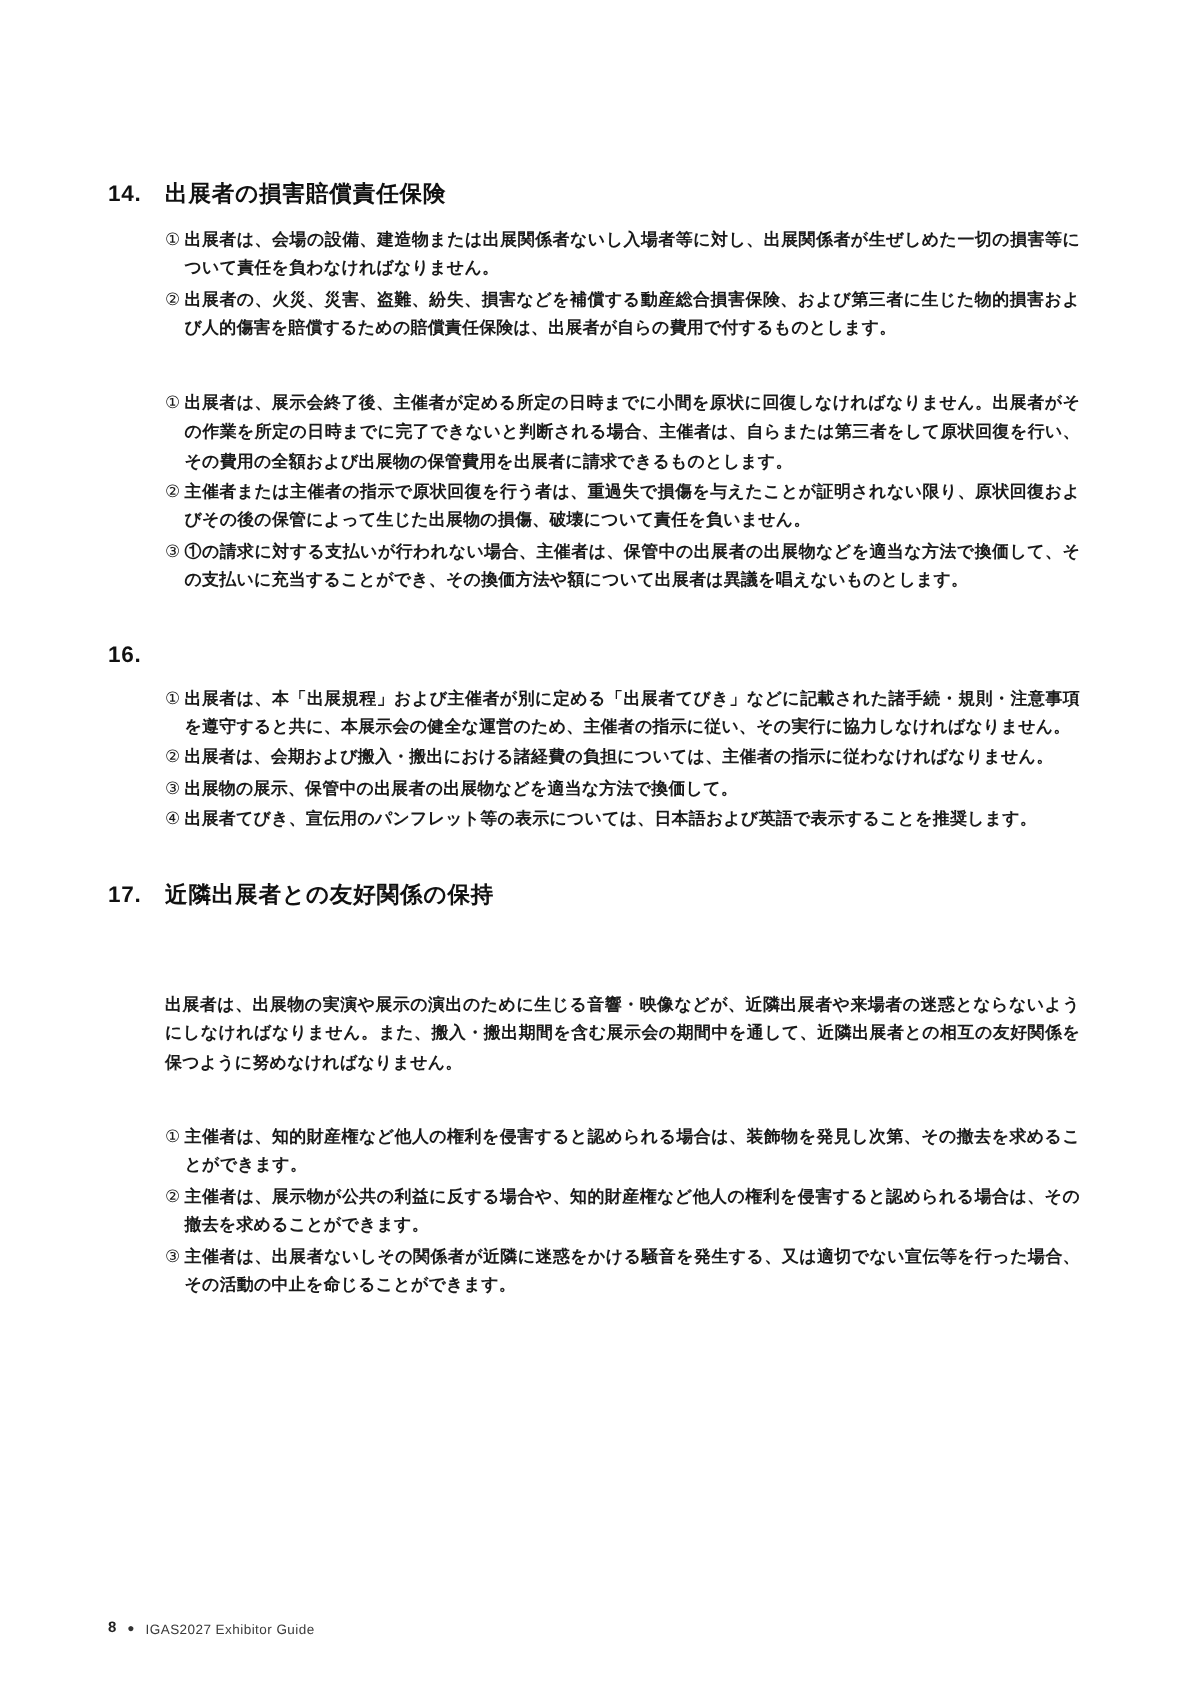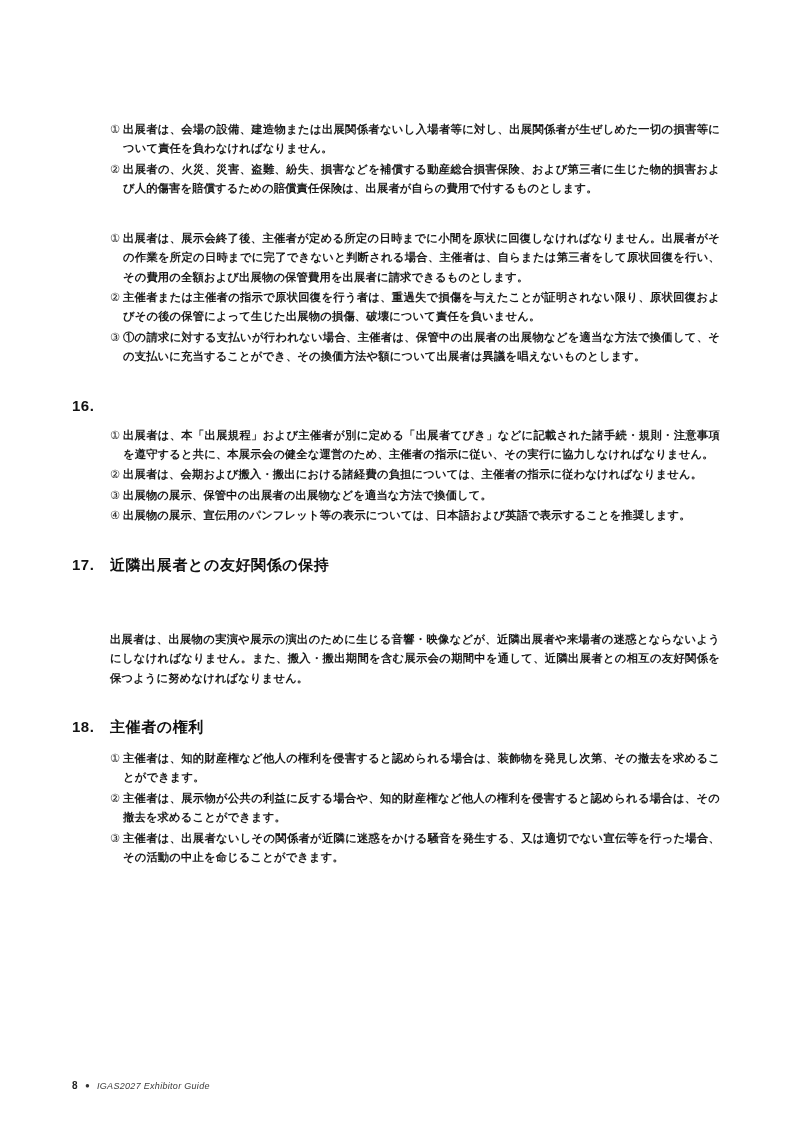--- a/index.html
+++ b/index.html
@@ -88,30 +88,33 @@
     margin-right: 7px;
   }
   .footer .dot {
     font-size: 8px;
     margin-right: 7px;
     color: #333;
   }
   .footer .ftext {
     font-size: 9px;
     color: #3a3a3a;
-    font-style: italic;
   }
 </style>
 </head>
 <body>
 
 <div class="page">
   <div class="content">
 
     <div class="section">
+      <div class="sec-head">
+        <span class="sec-num">14.</span>
+        <span class="sec-title">出展者の損害賠償責任保険</span>
+      </div>
       <div class="body-block">
         <div class="para">
           <span class="marker">①</span>
           <span class="ptext">出展者は、会場の設備、建造物または出展関係者ないし入場者等に対し、出展関係者が生ぜしめた一切の損害等について責任を負わなければなりません。</span>
         </div>
         <div class="para">
           <span class="marker">②</span>
           <span class="ptext">出展者の、火災、災害、盗難、紛失、損害などを補償する動産総合損害保険、および第三者に生じた物的損害および人的傷害を賠償するための賠償責任保険は、出展者が自らの費用で付するものとします。</span>
         </div>
       </div>
@@ -146,42 +149,38 @@
         <div class="para">
           <span class="marker">②</span>
           <span class="ptext">出展者は、会期および搬入・搬出における諸経費の負担については、主催者の指示に従わなければなりません。</span>
         </div>
         <div class="para">
           <span class="marker">③</span>
           <span class="ptext">出展物の展示、保管中の出展者の出展物などを適当な方法で換価して。</span>
         </div>
         <div class="para">
           <span class="marker">④</span>
-          <span class="ptext">出展物の展示、宣伝用のパンフレット等の表示については、日本語および英語で表示することを推奨します。</span>
+          <span class="ptext">出展者てびき、宣伝用のパンフレット等の表示については、日本語および英語で表示することを推奨します。</span>
         </div>
       </div>
     </div>
 
     <div class="section">
       <div class="sec-head">
         <span class="sec-num">17.</span>
         <span class="sec-title">近隣出展者との友好関係の保持</span>
       </div>
       <div class="body-block">
         <div class="para plain">
           <span class="ptext">出展者は、出展物の実演や展示の演出のために生じる音響・映像などが、近隣出展者や来場者の迷惑とならないようにしなければなりません。また、搬入・搬出期間を含む展示会の期間中を通して、近隣出展者との相互の友好関係を保つように努めなければなりません。</span>
         </div>
       </div>
     </div>
 
     <div class="section">
-      <div class="sec-head">
-        <span class="sec-num">18.</span>
-        <span class="sec-title">主催者の権利</span>
-      </div>
       <div class="body-block">
         <div class="para">
           <span class="marker">①</span>
           <span class="ptext">主催者は、知的財産権など他人の権利を侵害すると認められる場合は、装飾物を発見し次第、その撤去を求めることができます。</span>
         </div>
         <div class="para">
           <span class="marker">②</span>
           <span class="ptext">主催者は、展示物が公共の利益に反する場合や、知的財産権など他人の権利を侵害すると認められる場合は、その撤去を求めることができます。</span>
         </div>
         <div class="para">

